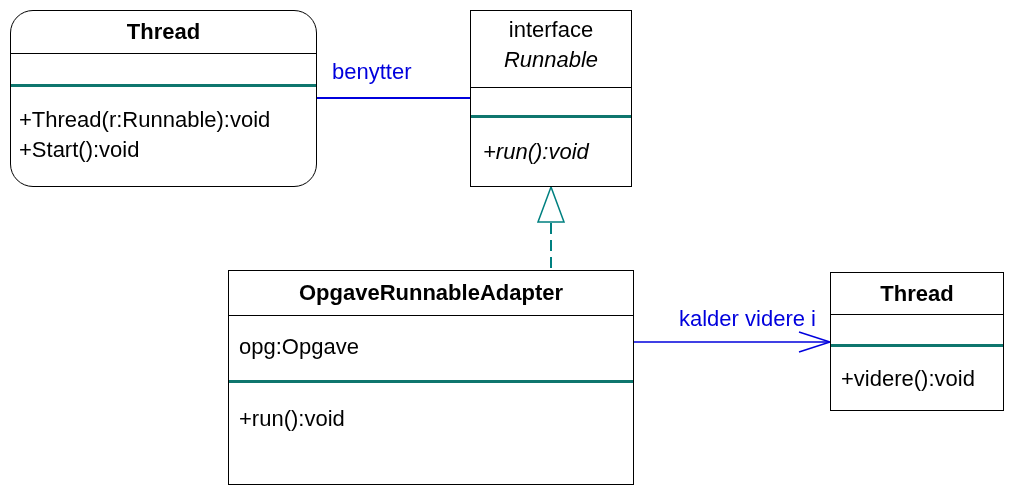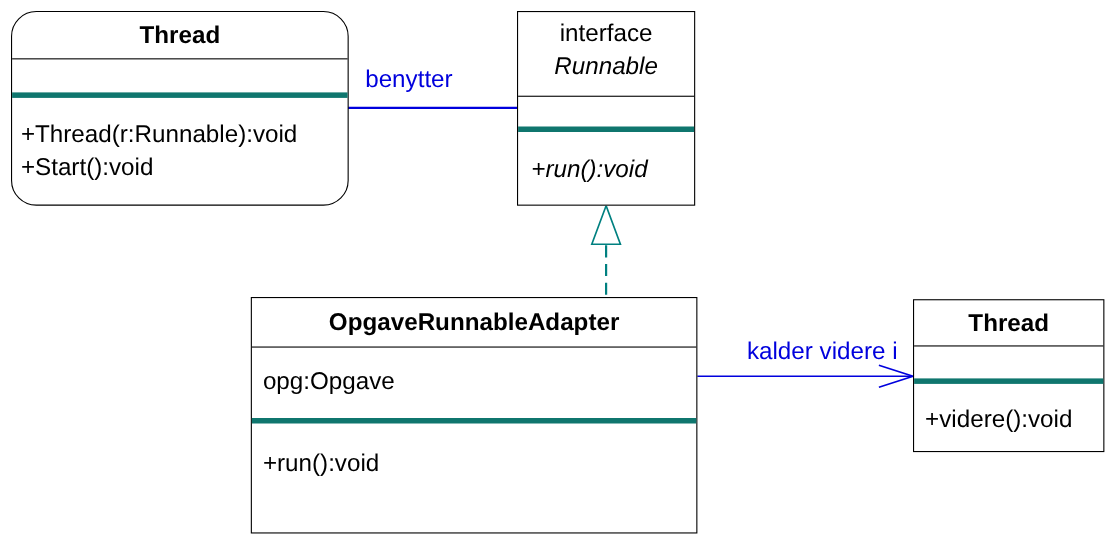--- a/index.html
+++ b/index.html
@@ -25,21 +25,21 @@
     border: 1px solid #000;
   }
   .uml-title {
     border-bottom: 1px solid #000;
     text-align: center;
     font-weight: bold;
     overflow: hidden;
     white-space: nowrap;
   }
   .uml-attrs {
-    border-bottom: 5px solid #0f766e;
+    border-bottom: 3px solid #0f766e;
     overflow: hidden;
     white-space: nowrap;
   }
   .uml-methods {
     overflow: hidden;
     white-space: nowrap;
   }
   .stereotype { font-weight: normal; font-style: normal; }
   .iface-name { font-weight: normal; font-style: italic; }
   .italic { font-style: italic; }

